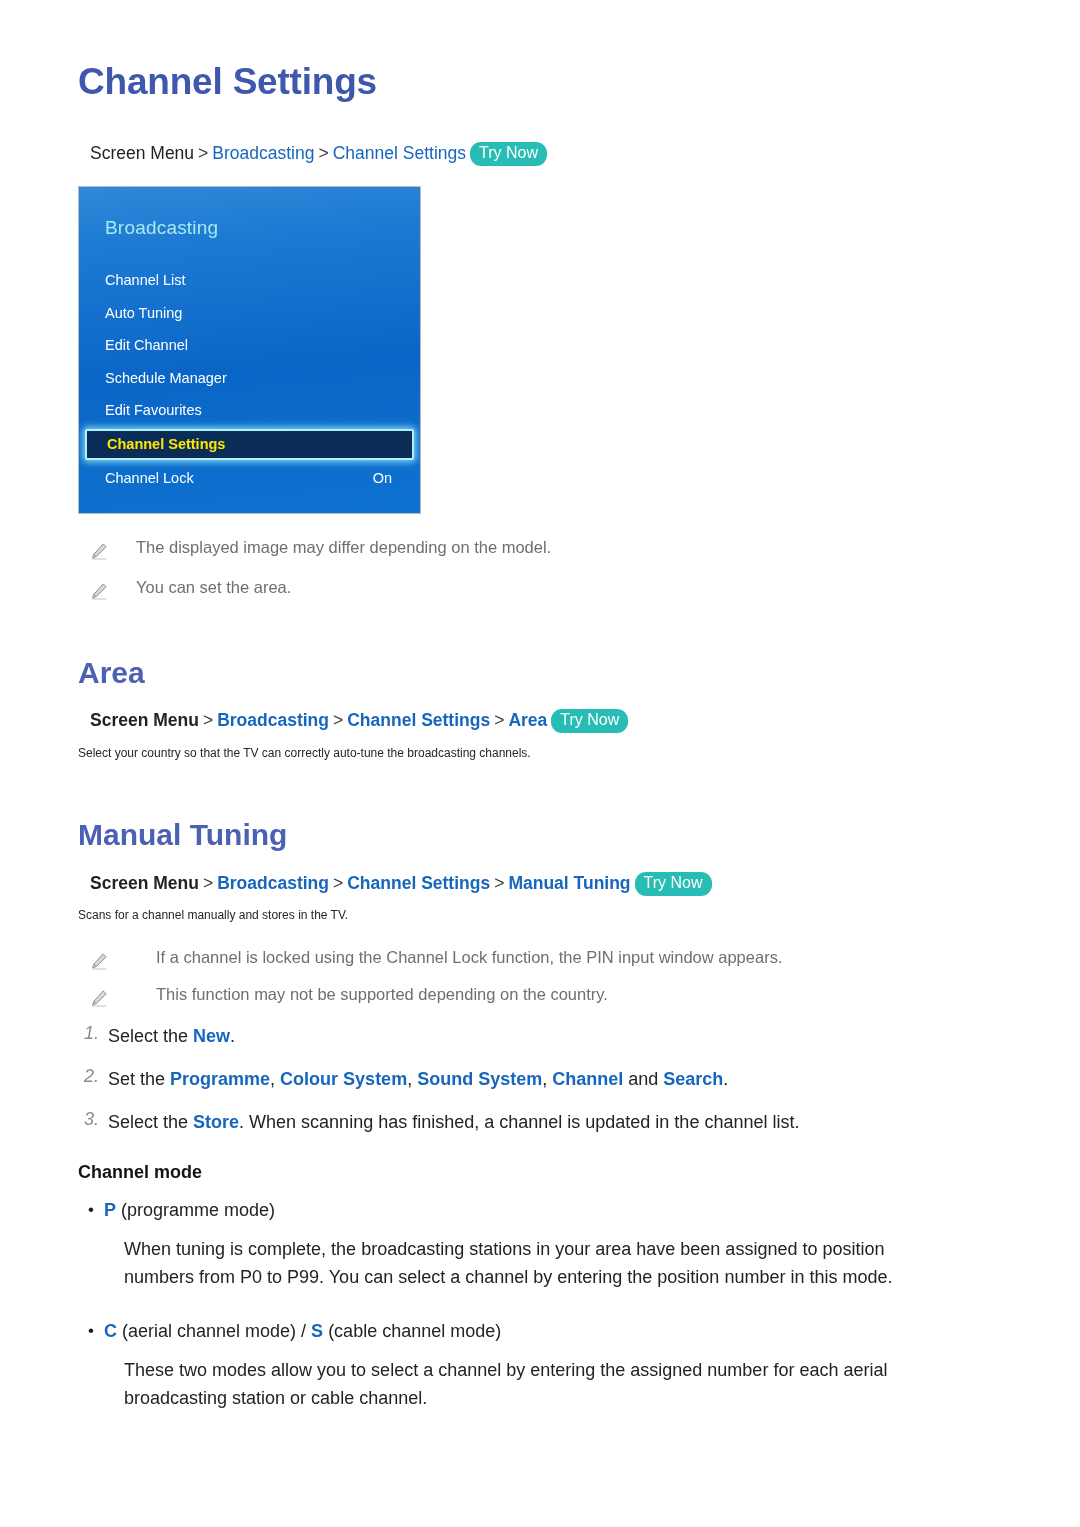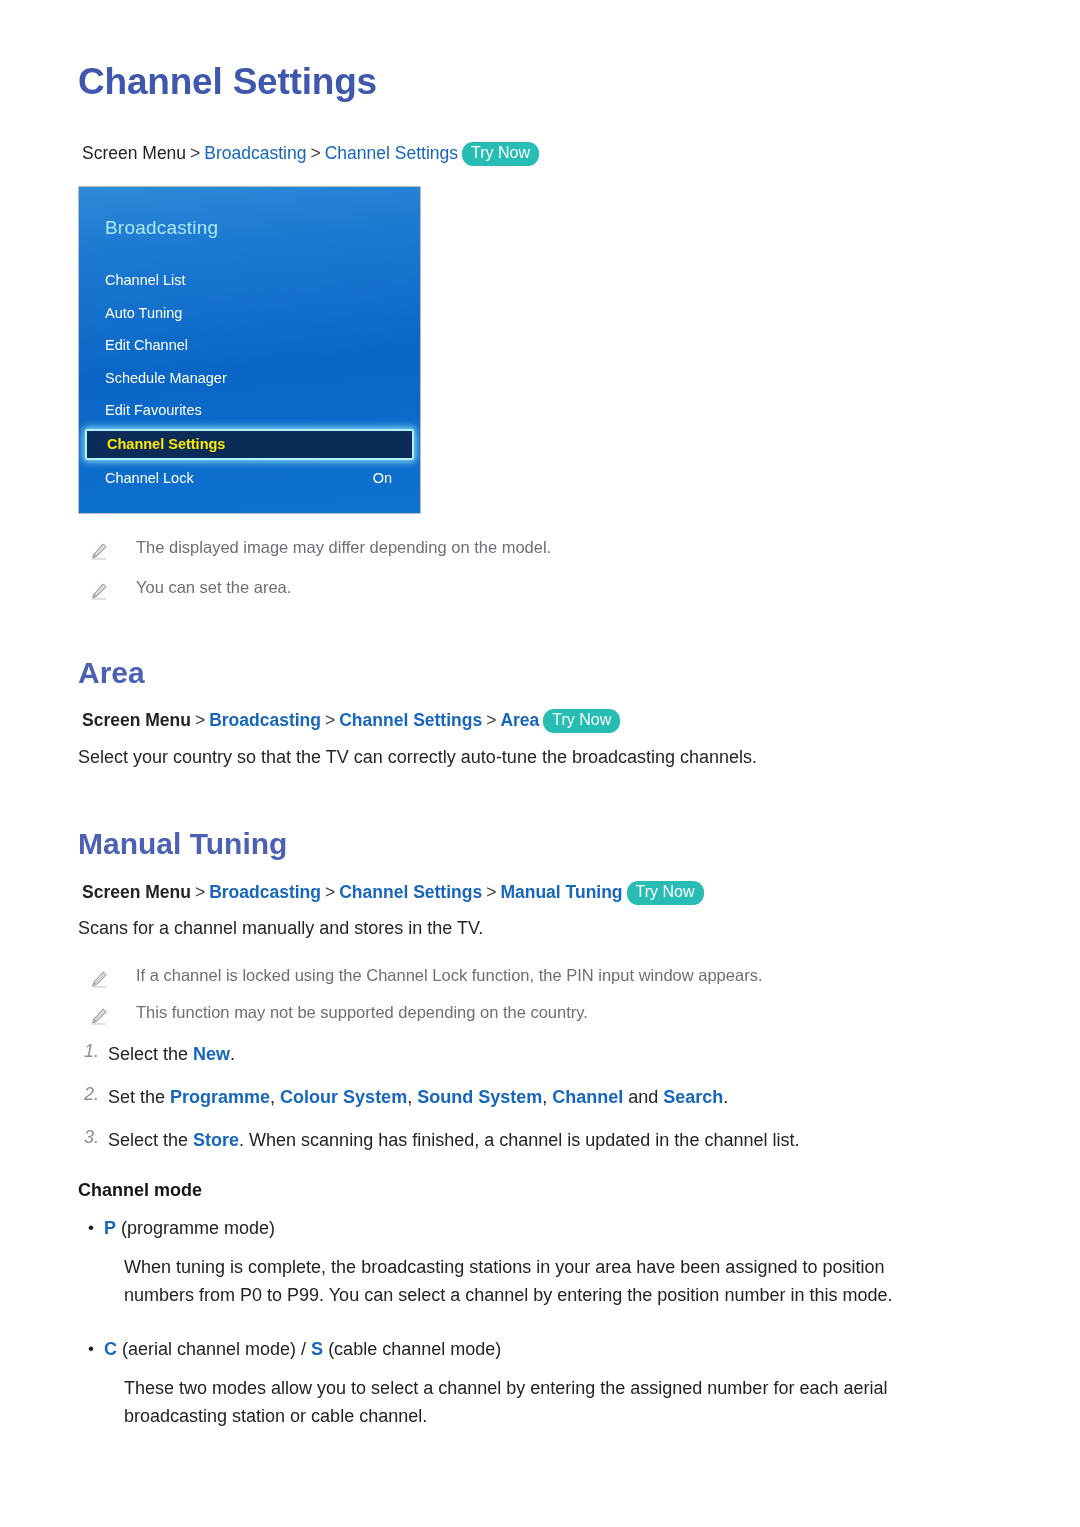--- a/index.html
+++ b/index.html
@@ -40,21 +40,21 @@
   }
   .section { margin-top: 0; }
   .sec-area { margin-top: 56px; }
   .sec-manual { margin-top: 56px; }
 
   
   .breadcrumb {
     font-size: 17.5px;
     line-height: 1.45;
     color: #232323;
-    margin: 0 0 6px 4px;
+    margin: 0 0 6px 12px;
     display: block;
     white-space: nowrap;
   }
   .breadcrumb.bold { font-weight: bold; }
   .crumb-plain { color: #232323; }
   .crumb-link { color: #1766bd; }
   .crumb-sep {
     color: #3a3a3a;
     padding: 0 4px;
     font-weight: normal;
@@ -67,21 +67,21 @@
     padding: 1px 9px 3px 9px;
     font-size: 16px;
     font-weight: normal;
     line-height: 1.25;
     margin-left: 4px;
     vertical-align: 1px;
   }
 
   
   .para {
-    font-size: 18px;
+    font-size: 12px;
     line-height: 1.52;
     color: #262626;
     margin: 10px 0 0 0;
   }
   .subhead {
     font-size: 18px;
     font-weight: bold;
     color: #141414;
     margin: 26px 0 0 0;
   }
@@ -100,21 +100,21 @@
     margin: 3px 28px 0 12px;
     position: relative;
   }
   .pencil-icon svg { display: block; }
   .note-text {
     font-size: 16.5px;
     line-height: 1.45;
     color: #6c6f76;
   }
 
-  .notes-tight .note-row { margin-bottom: 13px; }
+  .notes-tight .note-row { margin-bottom: 13px; gap: 20px; }
 
   
   .olist { margin-top: 16px; }
   .oitem {
     display: flex;
     align-items: flex-start;
     margin-bottom: 16px;
   }
   .onum {
     flex: 0 0 auto;

